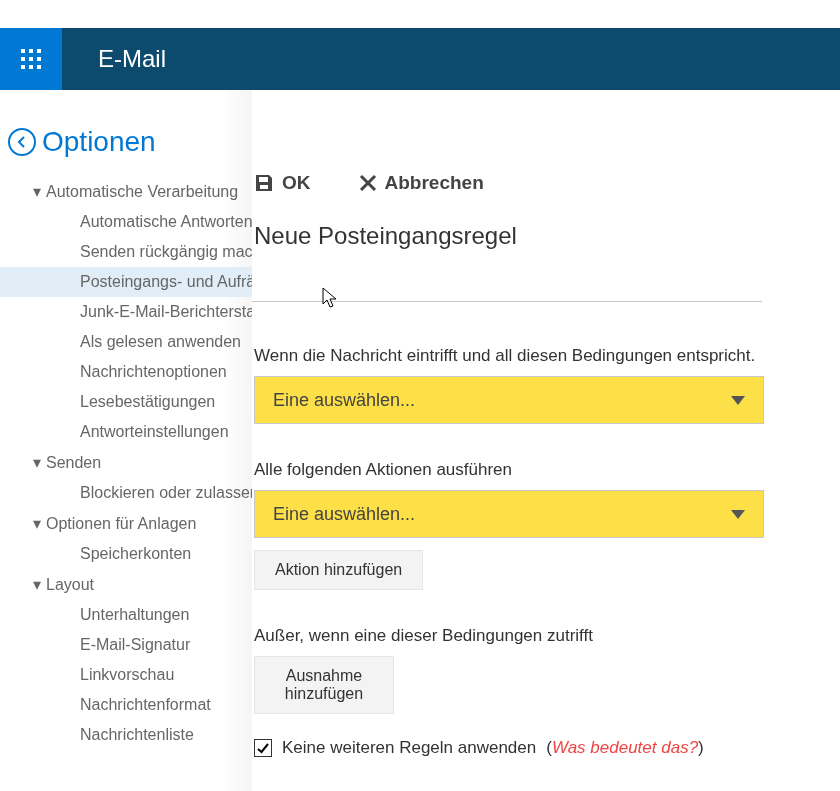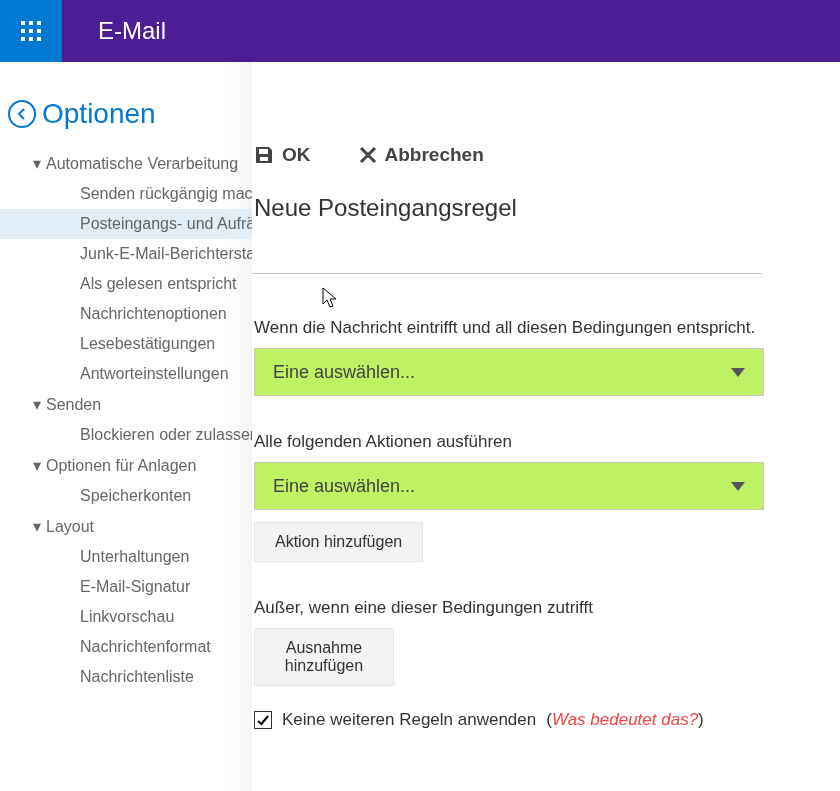--- a/index.html
+++ b/index.html
@@ -1,20 +1,20 @@
 <!DOCTYPE html>
 <html><head>
 <meta charset="utf-8">
 <style>
   * { box-sizing: border-box; }
   html, body { margin: 0; padding: 0; font-family: "Segoe UI", Arial, sans-serif; background: #fff; color: #333; }
   body { width: 840px; height: 791px; overflow: hidden; position: relative; }
 
   
-  .topbar { height: 62px; background: #4c1d95; display: flex; align-items: center; }
+  .topbar { height: 62px; background: #0c4a6e; display: flex; align-items: center; margin-top: 28px; }
   .waffle { width: 62px; height: 62px; display: flex; align-items: center; justify-content: center; background: #0078d4; cursor: pointer; }
   .app-title { color: #fff; font-size: 24px; font-weight: 400; margin-left: 36px; }
 
   
   .content { display: flex; height: calc(100% - 62px); }
 
   
   .sidebar {
     width: 252px; flex-shrink: 0; padding-top: 36px;
     position: relative;
@@ -52,21 +52,21 @@
     width: 510px; border: none; border-bottom: 1px solid #c7c7c7;
     font-size: 18px; padding: 6px 4px; margin-bottom: 44px; outline: none;
   }
 
   .section { margin-bottom: 36px; padding-left: 2px; }
   .section-label { font-size: 17px; color: #333; margin-bottom: 10px; }
   .dropdown {
     width: 510px; height: 48px; border: 1px solid #c7c7c7;
     display: flex; align-items: center; justify-content: space-between;
     padding: 0 18px; font-size: 18px; color: #444; cursor: pointer;
-    margin-bottom: 12px; background:#bef264;gap:36px;
+    margin-bottom: 12px; background:#fde047;gap:36px;
   }
   .dropdown .dd-caret { color:#555; }
 
   .secondary-btn {
     display: inline-flex; align-items:center; justify-content:center;
     min-width: 120px; padding: 10px 20px;
     border: 1px solid #e6e6e6; background: #f3f3f3;
     font-size: 16px; color: #333; cursor: pointer; text-align:center;
   }
 
@@ -108,24 +108,25 @@
       </span>
       <span>Optionen</span>
     </div>
 
     <div class="tree">
 
       <div class="section-header">
         <span class="caret">▾</span>
         <span>Automatische Verarbeitung</span>
       </div>
+      <div class="item">Automatische Antworten</div>
       <div class="item">Senden rückgängig machen</div>
       <div class="item selected">Posteingangs- und Aufräumregeln</div>
       <div class="item">Junk-E-Mail-Berichterstattung</div>
-      <div class="item">Als gelesen entspricht</div>
+      <div class="item">Als gelesen anwenden</div>
       <div class="item">Nachrichtenoptionen</div>
       <div class="item">Lesebestätigungen</div>
       <div class="item">Antworteinstellungen</div>
 
       <div class="section-header">
         <span class="caret">▾</span>
         <span>Senden</span>
       </div>
       <div class="item">Blockieren oder zulassen</div>
 

